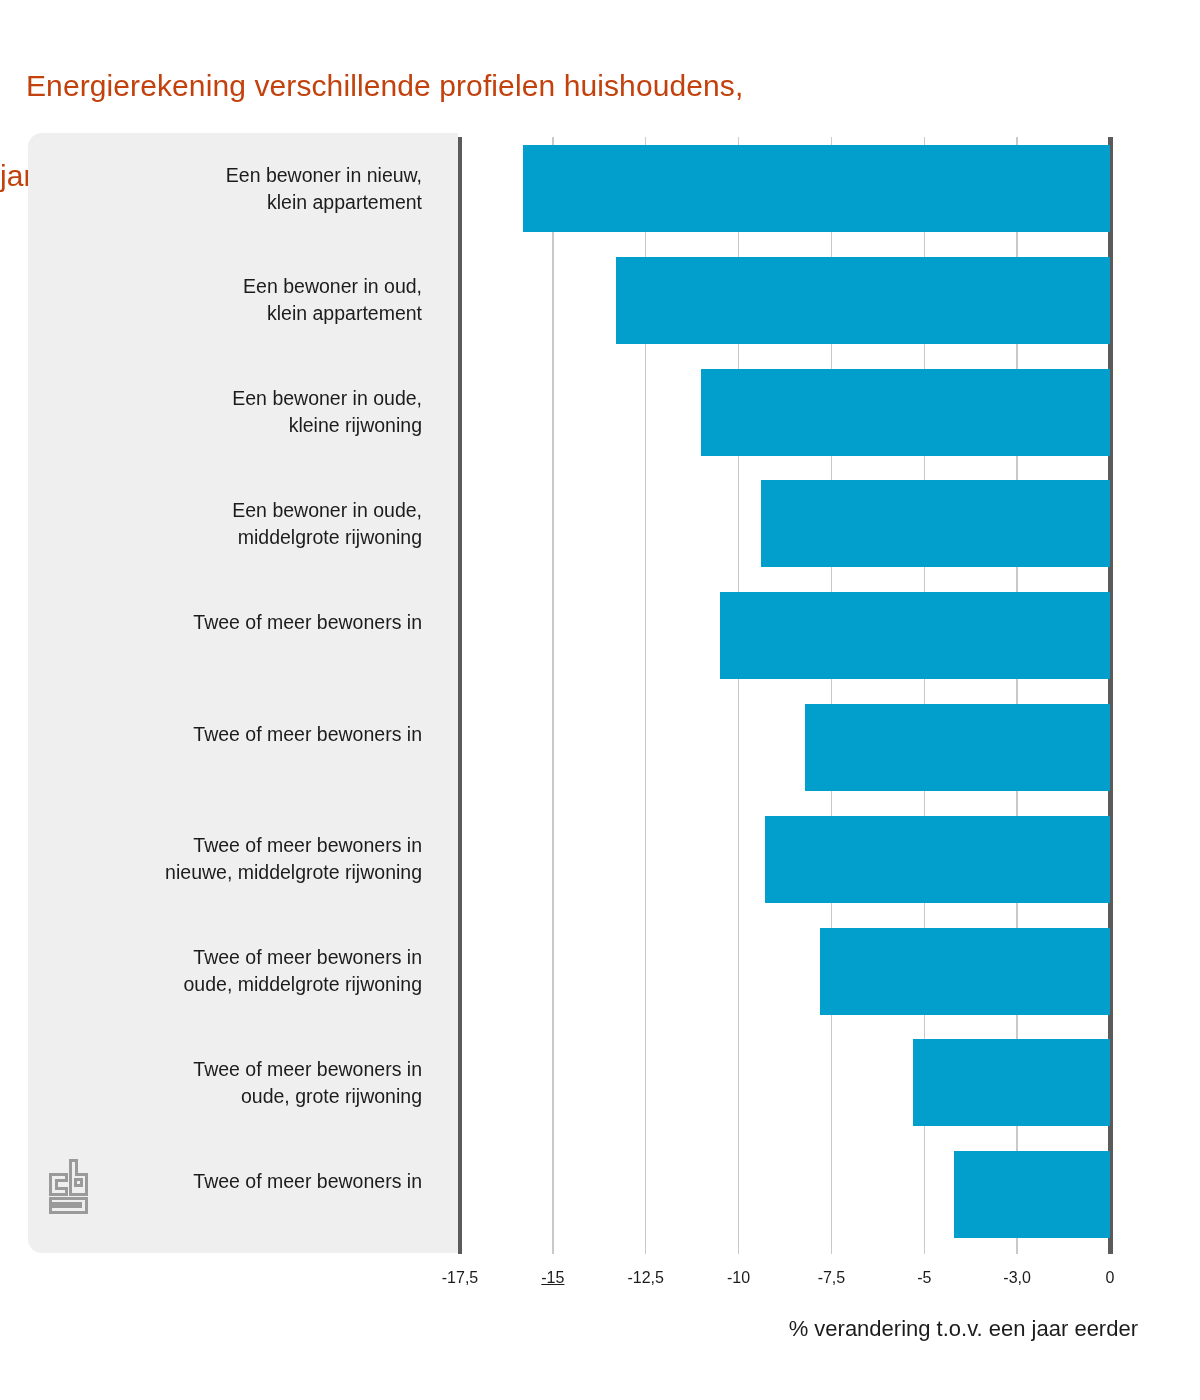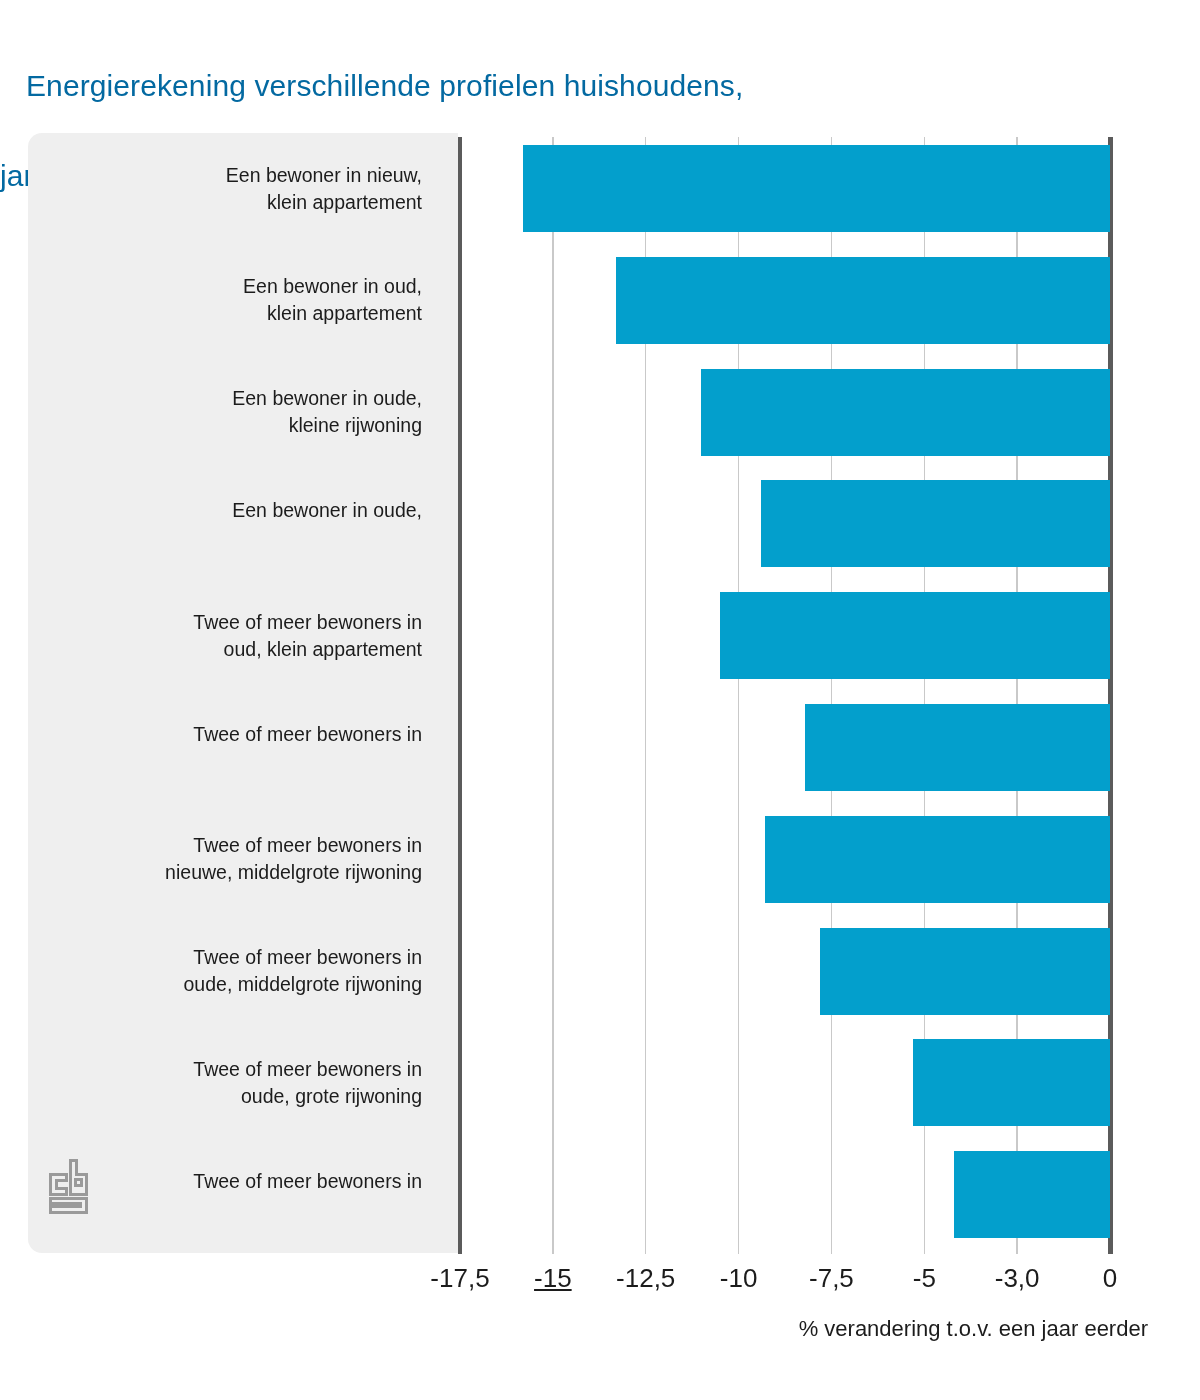--- a/index.html
+++ b/index.html
@@ -17,21 +17,21 @@
   }
 
   
   #chart-title {
     position: absolute;
     left: 0px;
     top: 18px;
     width: 1160px;
     font-size: 30px;
     line-height: 45px;
-    color: #0369a1;
+    color: #c2410c;
     white-space: pre-line;
     font-weight: normal;
     letter-spacing: 0.1px;
   }
   #chart-title .title-line1 { padding-left: 26px; display: block; }
   #chart-title .title-line2 { padding-left: 0px;  display: block; }
 
   
   #plot-wrap {
     position: absolute;
@@ -102,32 +102,32 @@
   .bar {
     position: absolute;
     background: #039fcc;
     height: 87px;
   }
 
   
   .xtick {
     position: absolute;
     top: 1264px;
-    font-size: 26px;
+    font-size: 16px;
     line-height: 28px;
     color: #1c1c1c;
     text-align: center;
     transform: translateX(-50%);
     white-space: nowrap;
   }
 
   
   #x-caption {
     position: absolute;
-    right: 52px;
+    right: 62px;
     top: 1315px;
     font-size: 22px;
     line-height: 28px;
     color: #1c1c1c;
     white-space: nowrap;
   }
 
   
   #cbs-logo {
     position: absolute;
@@ -157,24 +157,24 @@
       <div class="cat-row" style="top: 140.3px;">
         <div>Een bewoner in oud,</div>
         <div>klein appartement</div>
       </div>
       <div class="cat-row" style="top: 252.1px;">
         <div>Een bewoner in oude,</div>
         <div>kleine rijwoning</div>
       </div>
       <div class="cat-row" style="top: 363.9px;">
         <div>Een bewoner in oude,</div>
+        <div>middelgrote rijwoning</div>
       </div>
       <div class="cat-row" style="top: 475.7px;">
         <div>Twee of meer bewoners in</div>
-        <div>oud, klein appartement</div>
       </div>
       <div class="cat-row" style="top: 587.5px;">
         <div>Twee of meer bewoners in</div>
       </div>
       <div class="cat-row" style="top: 699.3px;">
         <div>Twee of meer bewoners in</div>
         <div>nieuwe, middelgrote rijwoning</div>
       </div>
       <div class="cat-row" style="top: 811.1px;">
         <div>Twee of meer bewoners in</div>

